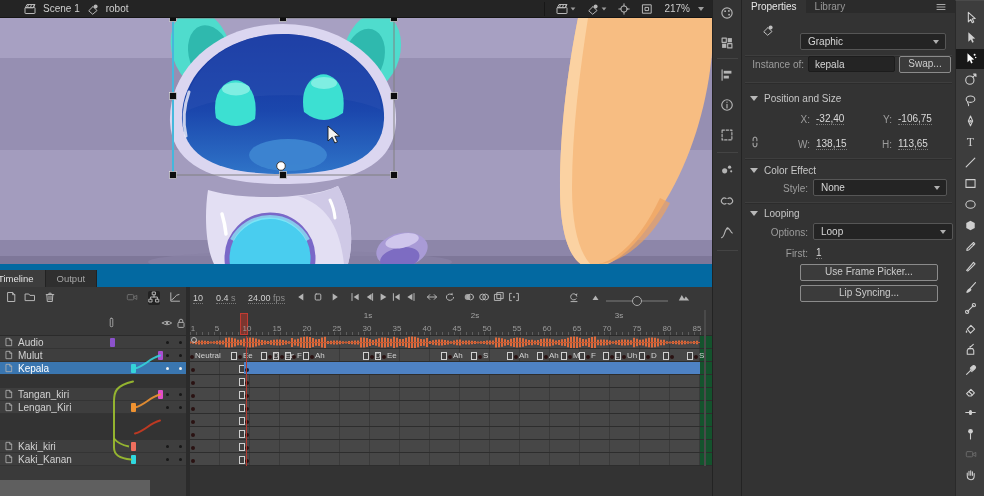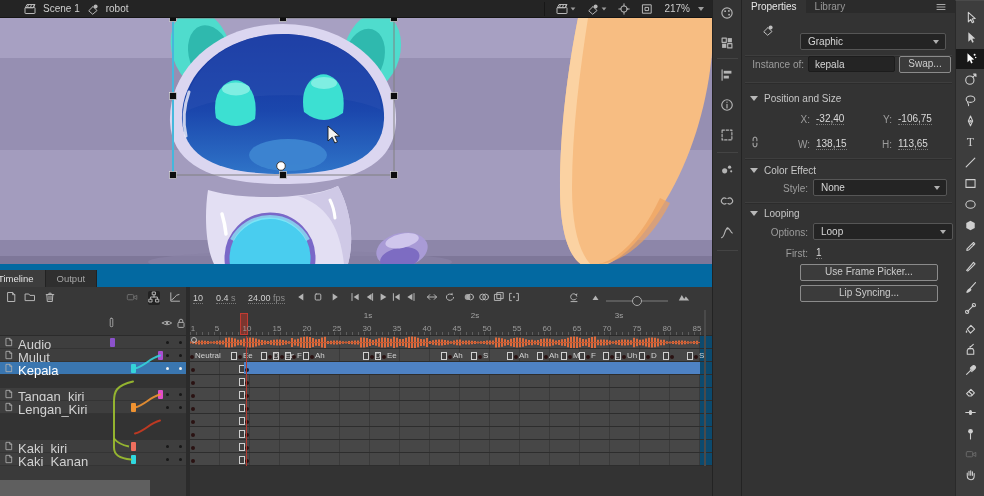--- a/index.html
+++ b/index.html
@@ -72,26 +72,26 @@
   #z-knob{position:absolute;top:-4px;width:8px;height:8px;border:1px solid #a8a8a8;border-radius:50%;background:#383838;}
   #tl-ruler{position:absolute;left:0;top:46px;width:100%;height:26px;background:#383838;border-bottom:1px solid #2b2b2b;box-sizing:border-box;}
   .r-num{position:absolute;bottom:2px;transform:translateX(-50%);font-size:8px;color:#9a9a9a;}
   .r-sec{position:absolute;top:1px;transform:translateX(-50%);font-size:8px;color:#a5a5a5;}
   #r-ticks{position:absolute;left:190px;right:8px;bottom:0;height:3px;
            background-image:repeating-linear-gradient(to right,#5d5d5d 0 1px,transparent 1px 6px);}
   #ph-box{position:absolute;top:3px;width:8px;height:22px;background:rgba(178,52,40,.55);border:1px solid #c23b32;box-sizing:border-box;}
   #tl-rows{position:absolute;left:0;top:72px;width:100%;height:130px;}
   .layer-row{position:absolute;left:0;width:186px;height:13px;background:#3e3e3e;border-bottom:1px solid #343434;box-sizing:border-box;}
   .layer-row.sel{background:#3a76b0;}
-  .layer-name{position:absolute;left:18px;top:1px;font-size:13px;color:#d2d2d2;white-space:nowrap;}
+  .layer-name{position:absolute;left:18px;top:1px;font-size:10px;color:#d2d2d2;white-space:nowrap;}
   .layer-row.sel .layer-name{color:#ffffff;}
   .lr-ic{position:absolute;left:4px;top:1px;color:#b0b0b0;}
   .l-mark{position:absolute;width:5px;height:9px;border-radius:1px;top:1.5px;}
   .dot2{position:absolute;width:3px;height:3px;border-radius:50%;background:#181818;top:4.5px;}
-  .frame-row{position:absolute;left:190px;width:522px;height:13px;background:#0c4a6e;border-bottom:1px solid #2d2d2d;box-sizing:border-box;overflow:hidden;}
+  .frame-row{position:absolute;left:190px;width:522px;height:13px;background:#14532d;border-bottom:1px solid #2d2d2d;box-sizing:border-box;overflow:hidden;}
   .f-span{position:absolute;left:0;top:0;height:12px;width:510px;background:#474747;
           background-image:repeating-linear-gradient(to right,transparent 0 29px,#3a3a3a 29px 30px);}
   .f-blue{position:absolute;top:0;height:12px;background:#4e82c4;
           background-image:repeating-linear-gradient(to right,transparent 0 29px,rgba(0,0,0,.14) 29px 30px);}
   .kf-dot{position:absolute;width:4px;height:4px;border-radius:50%;background:#2a1212;top:6px;}
   .kf-box{position:absolute;width:4px;height:6px;border:1px solid #cfcfcf;top:2.5px;background:rgba(0,0,0,.1);}
   .ph-label{position:absolute;top:1.5px;font-size:8px;color:#d2d2d2;white-space:nowrap;}
   #tl-div{position:absolute;left:186px;top:23px;width:4px;height:209px;background:#2b2b2b;}
   #playhead-line{position:absolute;left:246px;top:72px;width:1px;height:130px;background:#b5382e;z-index:6;}
   #wires{position:absolute;left:0;top:72px;z-index:5;pointer-events:none;}

